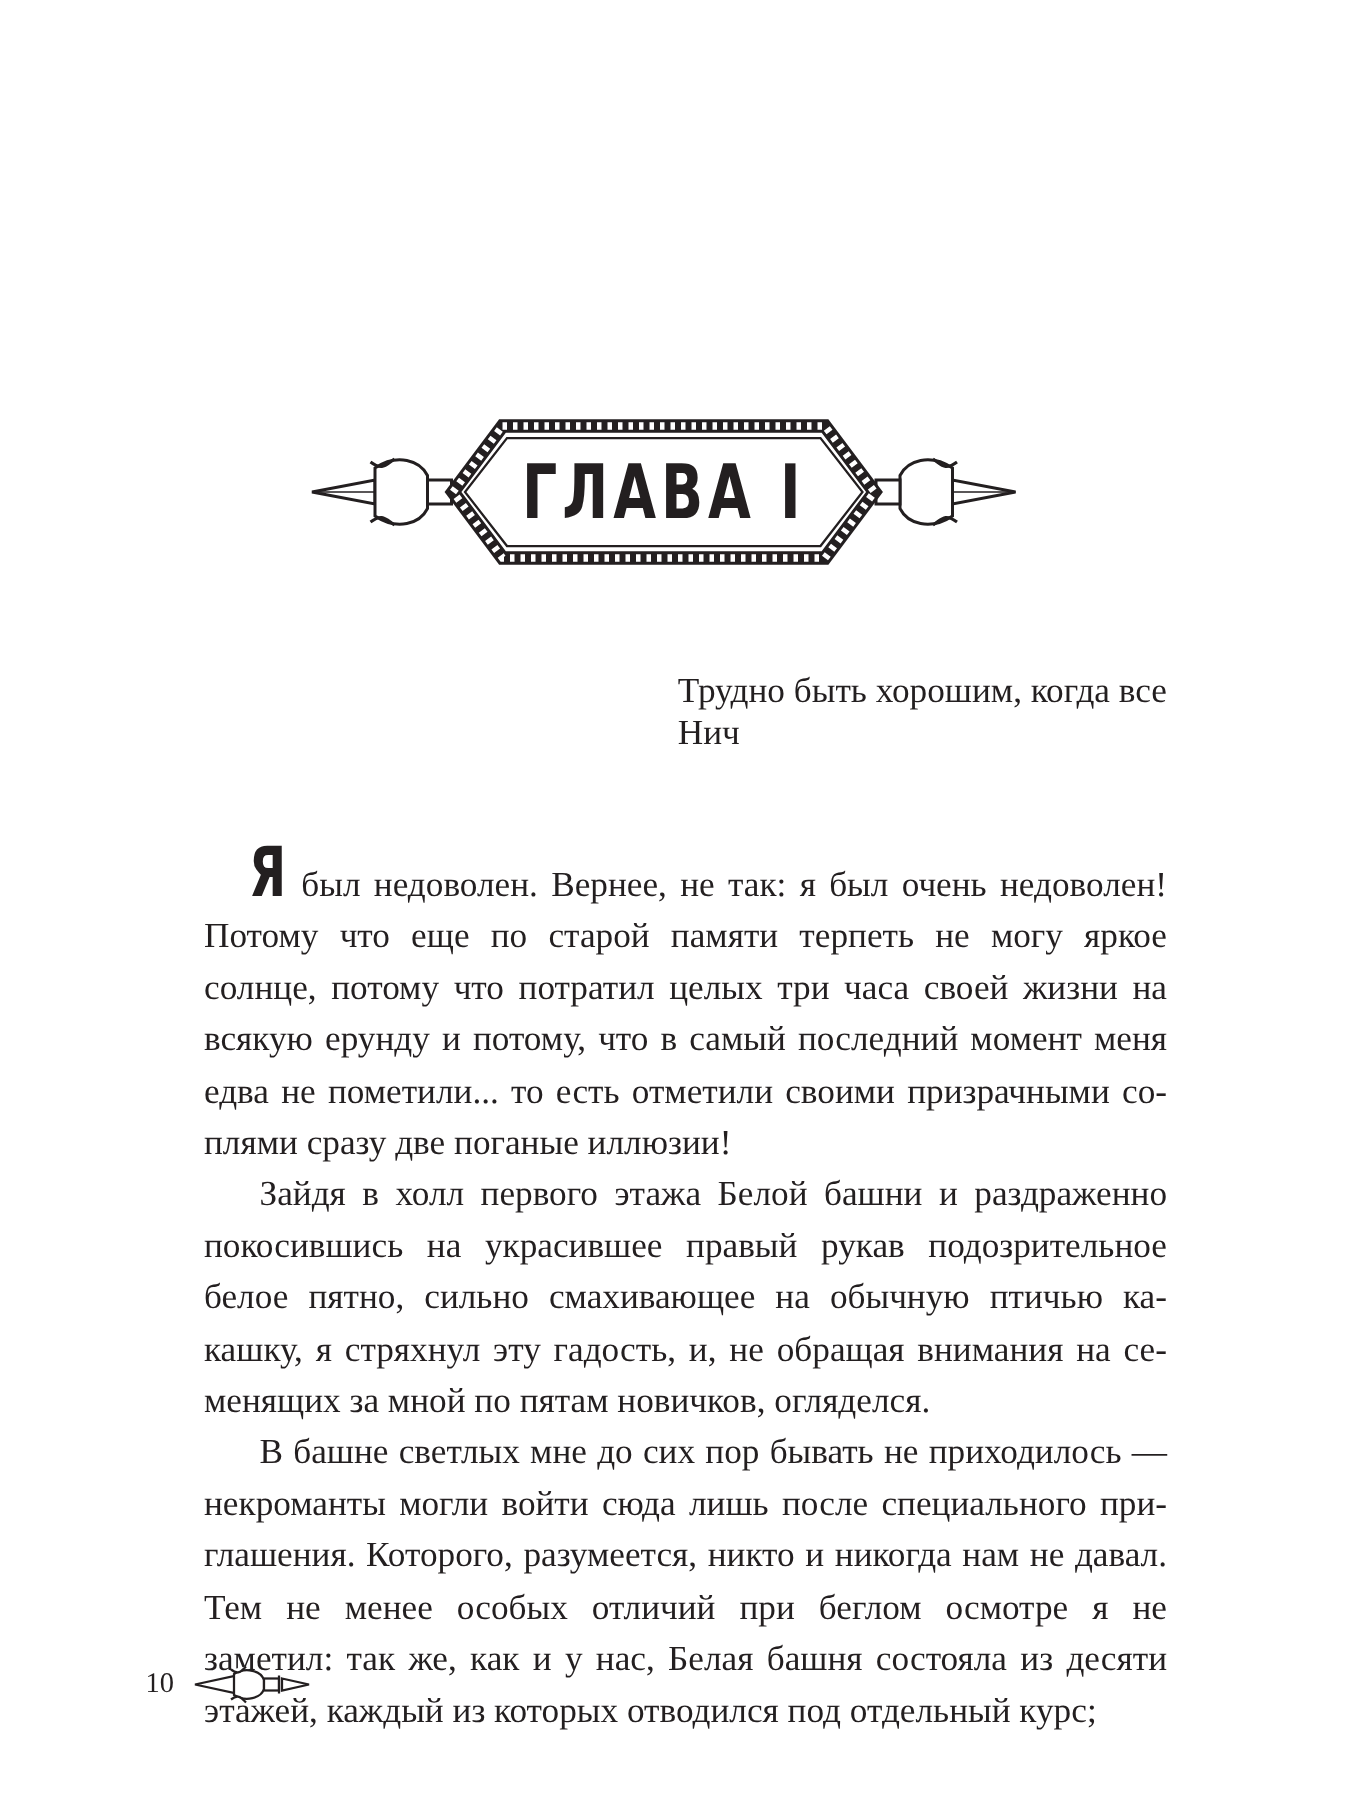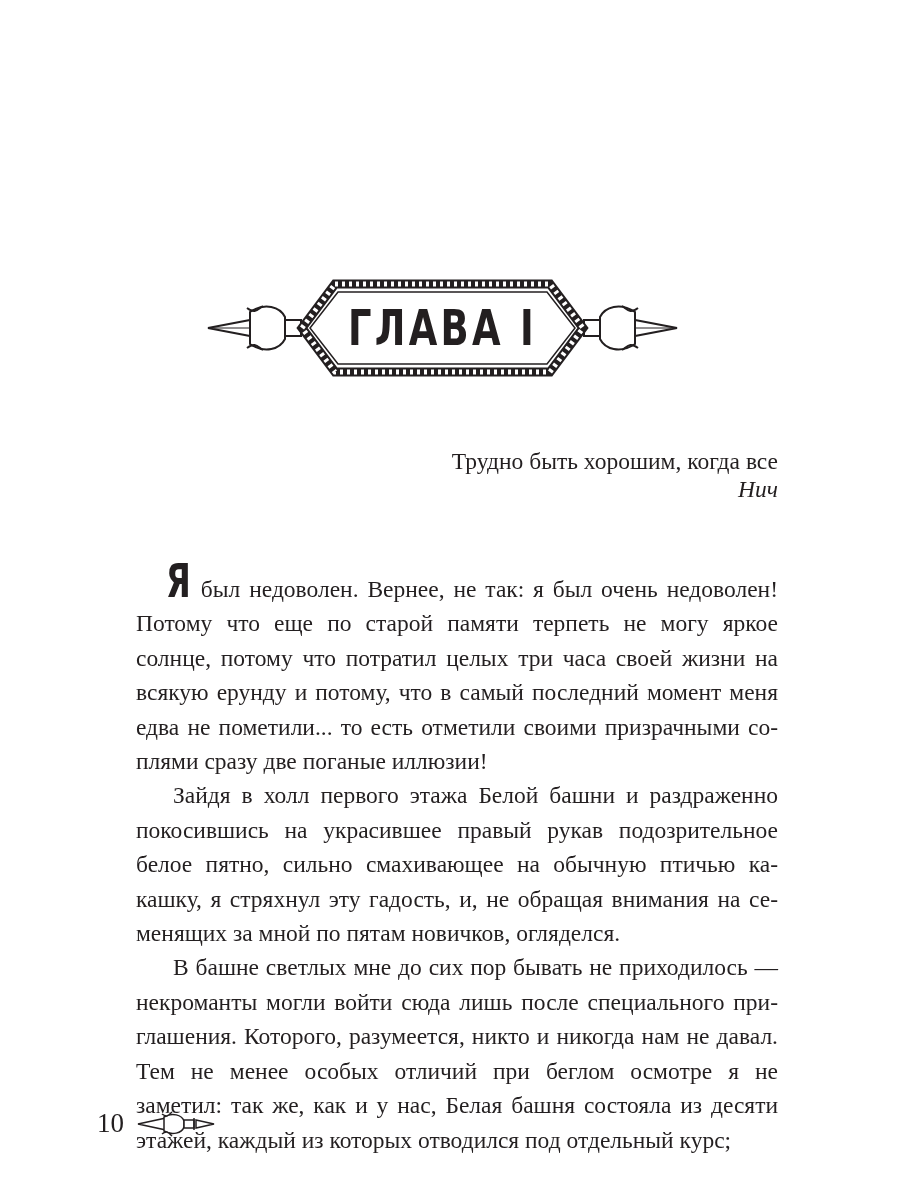--- a/index.html
+++ b/index.html
@@ -4,32 +4,32 @@
 <style>
   html, body { margin:0; padding:0; background:#ffffff; }
   body { width:900px; height:1200px; position:relative; overflow:hidden;
          font-family:"Liberation Serif","DejaVu Serif",serif; color:#231f20; }
   .banner { position:absolute; left:205px; top:272px; width:475px; height:112px; }
   .banner svg { position:absolute; left:0; top:0; }
   .chapter-title { position:absolute; left:0; top:0; width:475px; height:112px;
        display:flex; align-items:center; justify-content:center;
        font-family:"DejaVu Sans Condensed","DejaVu Sans",sans-serif; font-weight:bold;
        font-size:50px; letter-spacing:4px; color:#231f20; transform:scaleX(0.82); }
-  .epigraph { position:absolute; right:122px; top:447px; text-align:right;
+  .epigraph { position:absolute; right:122px; top:447px; 
        font-size:23.5px; line-height:28px; }
-  .epigraph .author { font-style:italic; }
+  .epigraph .author { }
   .body-text { position:absolute; left:136px; width:642px; top:566px;
        font-size:23.5px; line-height:34.4px; text-align:justify; }
   .body-text p { margin:0; text-indent:37px; text-align-last:left; }
   .body-text p.first { text-indent:0; }
   .dropcap { font-family:"DejaVu Sans","Liberation Sans",sans-serif; font-weight:bold;
        font-size:46px; line-height:30px; margin-right:4px; letter-spacing:-1px;
        display:inline-block; transform:scaleX(0.7); transform-origin:left; margin-left:30px; width:22px; }
   .footer { position:absolute; left:97px; top:1108px; display:flex; align-items:center; }
-  .page-number { font-size:27px; margin-right:12px; }
+  .page-number { font-size:19px; margin-right:12px; }
 </style>
 </head>
 <body>
 
 <div class="banner">
   <svg width="475" height="112" viewBox="0 0 475 112">
     <g fill="none" stroke="#231f20">
 
       <polygon points="3,56 45,48 45,64" fill="#fff" stroke-width="2"></polygon>
       <line x1="3" y1="56" x2="45" y2="56" stroke-width="1"></line>

